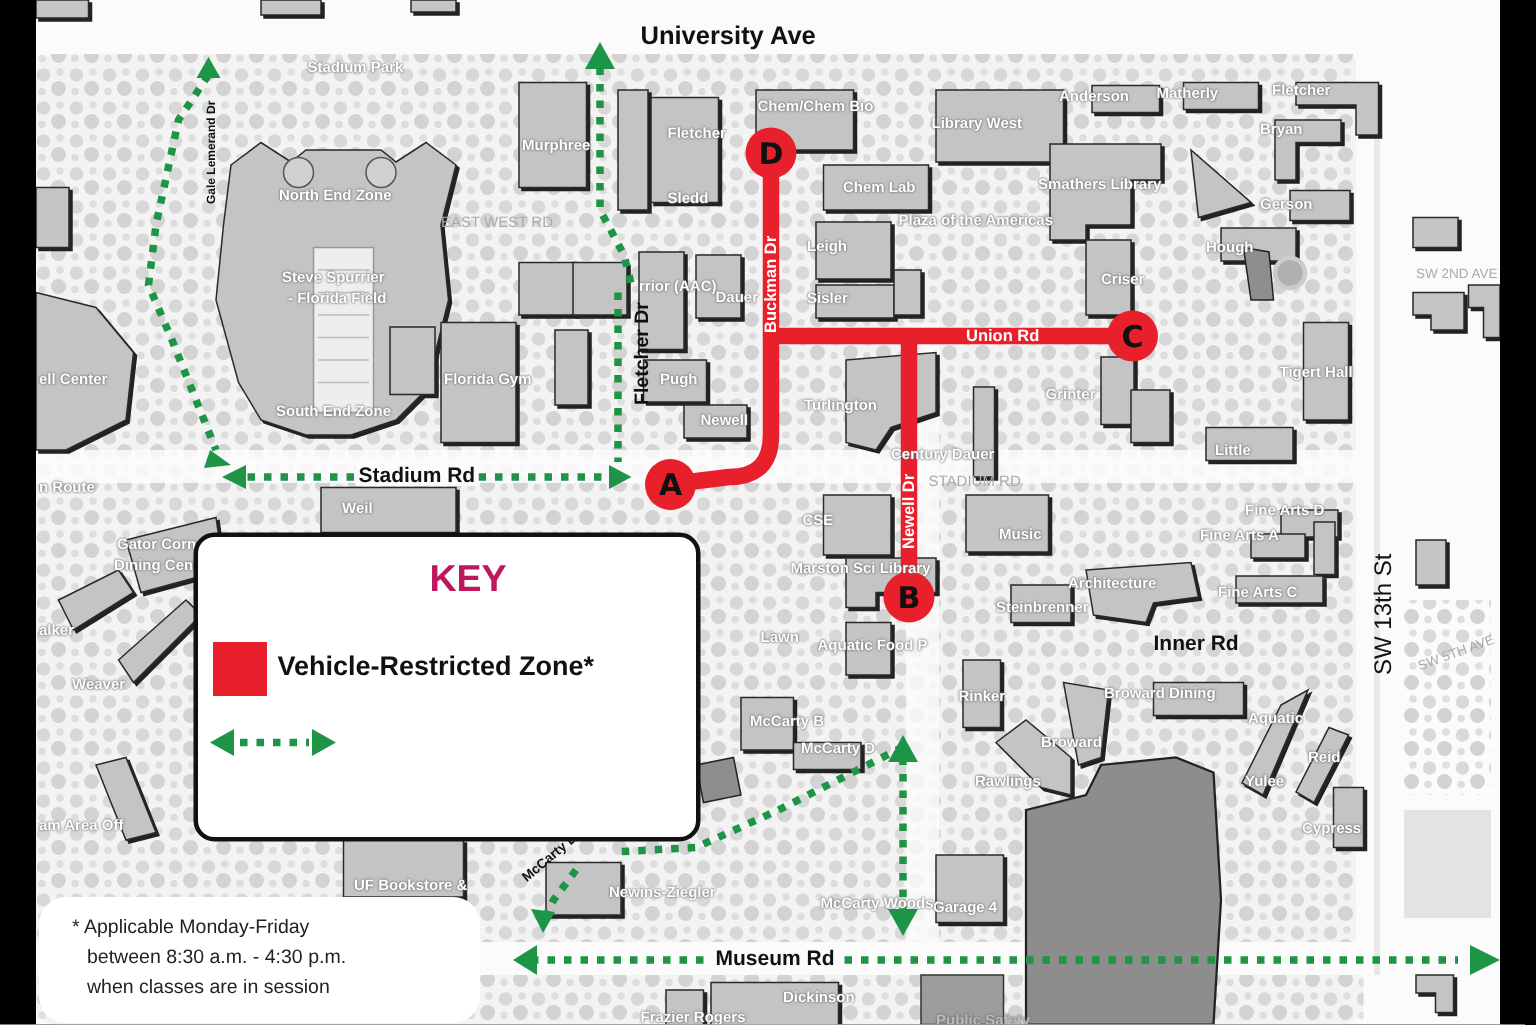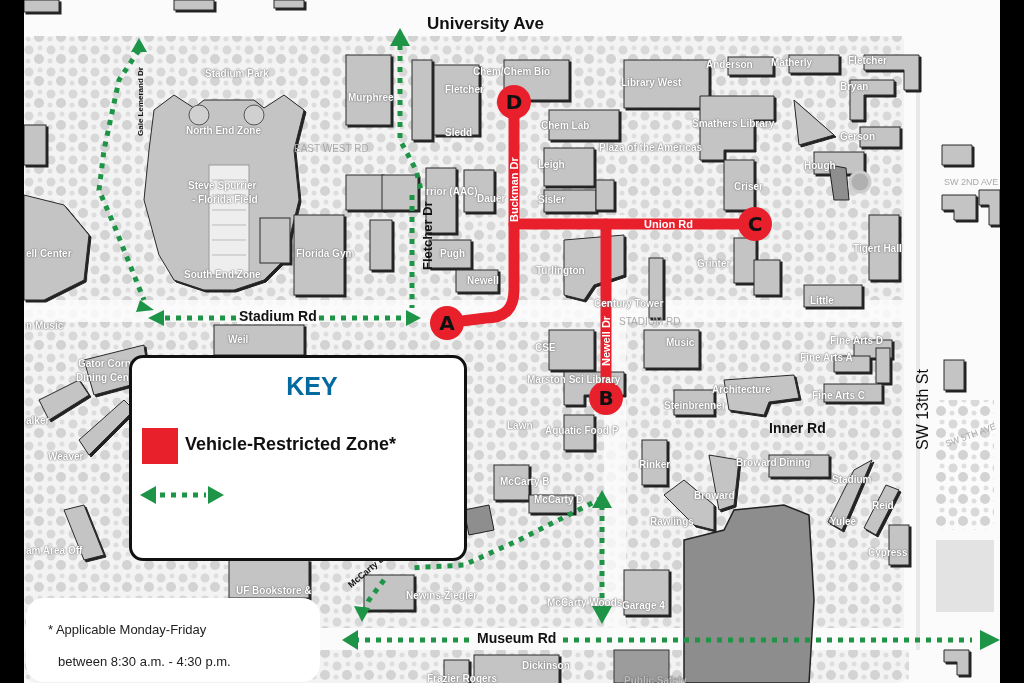--- a/index.html
+++ b/index.html
@@ -8,28 +8,28 @@
   #map-svg { position:absolute; left:0; top:0; }
   .lbl { position:absolute; color:#fff; font-weight:bold; font-size:10px; white-space:nowrap; text-shadow:0 0 2px #777, 0 0 1px #555; }
   .road-lbl { position:absolute; color:#111; font-weight:bold; white-space:nowrap; }
   .faint-lbl { position:absolute; color:#aaa; font-size:10px; white-space:nowrap; }
   .vert { transform-origin:left top; transform:rotate(-90deg); }
   .marker { position:absolute; width:34px; height:34px; border-radius:50%; background:#e8202c; color:#111; font-weight:bold; font-size:20px; display:flex; align-items:center; justify-content:center; font-family:"DejaVu Sans", sans-serif; }
   .union-lbl { position:absolute; color:#fff; font-weight:bold; font-size:11px; }
   .newell-lbl { position:absolute; color:#fff; font-weight:bold; font-size:11px; transform-origin:left top; transform:rotate(-90deg); }
   .buck-lbl { position:absolute; color:#fff; font-weight:bold; font-size:11px; transform-origin:left top; transform:rotate(-90deg); }
   #key { position:absolute; left:105px; top:355px; width:332px; height:200px; background:#fff; border:3px solid #111; border-radius:14px; }
-  #key-title { position:absolute; left:0; right:0; top:14px; text-align:center; font-weight:bold; font-size:25px; color:#0369a1;margin-left:28px; }
+  #key-title { position:absolute; left:0; right:0; top:14px; text-align:center; font-weight:bold; font-size:25px; color:#be185d;margin-left:28px; }
   #key-red { position:absolute; left:10px; top:70px; width:36px; height:36px; background:#e8202c; }
   #key-red-lbl { position:absolute; left:53px; top:76px; font-weight:bold; font-size:18px; color:#111; }
   #key-green-lbl { position:absolute; left:98px; top:114px; font-weight:bold; font-size:18px; color:#111; line-height:27px; }
   #key-arrow { position:absolute; left:8px; top:126px; }
   #note { position:absolute; left:2px; top:598px; width:294px; height:84px; background:#fff; border-radius:18px; }
   #note-text { position:absolute; left:22px; top:10px; font-size:13px; color:#222; line-height:20px; }
-  #note-text span { display:block;margin-top:12px; }
+  #note-text span { display:block; }
 </style>
 </head>
 <body>
 
 <div id="frame">
 
   <svg id="map-svg" width="976" height="683" viewBox="0 0 976 683">
     <defs>
       <pattern id="trees" width="22" height="22" patternUnits="userSpaceOnUse">
         <circle cx="5" cy="6" r="4.5" fill="#c2c2c2"></circle>
@@ -241,42 +241,42 @@
   <div class="marker" style="left:406px;top:306px;">
       <span>A</span>
     </div>
   <div class="marker" style="left:714px;top:207px;">
       <span>C</span>
     </div>
   <div class="marker" style="left:565px;top:381px;">
       <span>B</span>
     </div>
 
-  <span class="lbl" style="left:166px;top:68px;padding-left:15px;">Stadium Park</span>
+  <span class="lbl" style="left:166px;top:40px;padding-left:15px;">Stadium Park</span>
   <span class="lbl" style="left:162px;top:125px;">North End Zone</span>
   <span class="lbl" style="left:164px;top:180px;">Steve Spurrier</span>
   <span class="lbl" style="left:168px;top:194px;">- Florida Field</span>
   <span class="lbl" style="left:160px;top:269px;">South End Zone</span>
   <span class="lbl" style="left:272px;top:248px;">Florida Gym</span>
   <span class="lbl" style="left:324px;top:92px;">Murphree</span>
   <span class="lbl" style="left:421px;top:84px;">Fletcher</span>
   <span class="lbl" style="left:421px;top:127px;">Sledd</span>
-  <span class="lbl" style="left:449px;top:66px;">Chem/Chem Bio</span>
-  <span class="lbl" style="left:517px;top:120px;">Chem Lab</span>
+  <span class="lbl" style="left:481px;top:66px;">Chem/Chem Bio</span>
+  <span class="lbl" style="left:538px;top:120px;">Chem Lab</span>
   <span class="lbl" style="left:514px;top:159px;">Leigh</span>
   <span class="lbl" style="left:514px;top:194px;">Sisler</span>
   <span class="lbl" style="left:402px;top:186px;">rrior (AAC)</span>
   <span class="lbl" style="left:453px;top:193px;">Dauer</span>
   <span class="lbl" style="left:416px;top:248px;">Pugh</span>
   <span class="lbl" style="left:443px;top:275px;">Newell</span>
   <span class="lbl" style="left:512px;top:265px;">Turlington</span>
-  <span class="lbl" style="left:570px;top:298px;">Century Tower</span>
+  <span class="lbl" style="left:570px;top:298px;">Century Dauer</span>
   <span class="lbl" style="left:511px;top:342px;">CSE</span>
   <span class="lbl" style="left:503px;top:374px;">Marston Sci Library</span>
-  <span class="lbl" style="left:617px;top:337px;padding-left:25px;">Music</span>
+  <span class="lbl" style="left:617px;top:351px;padding-left:25px;">Music</span>
   <span class="lbl" style="left:597px;top:77px;">Library West</span>
   <span class="lbl" style="left:575px;top:142px;">Plaza of the Americas</span>
   <span class="lbl" style="left:668px;top:118px;">Smathers Library</span>
   <span class="lbl" style="left:682px;top:59px;">Anderson</span>
   <span class="lbl" style="left:747px;top:57px;">Matherly</span>
   <span class="lbl" style="left:824px;top:55px;">Fletcher</span>
   <span class="lbl" style="left:816px;top:81px;">Bryan</span>
   <span class="lbl" style="left:816px;top:131px;">Gerson</span>
   <span class="lbl" style="left:780px;top:160px;">Hough</span>
   <span class="lbl" style="left:710px;top:181px;">Criser</span>
@@ -288,38 +288,38 @@
   <span class="lbl" style="left:788px;top:390px;">Fine Arts C</span>
   <span class="lbl" style="left:688px;top:384px;">Architecture</span>
   <span class="lbl" style="left:640px;top:400px;">Steinbrenner</span>
   <span class="lbl" style="left:521px;top:425px;">Aquatic Food P</span>
   <span class="lbl" style="left:615px;top:459px;">Rinker</span>
   <span class="lbl" style="left:476px;top:476px;">McCarty B</span>
   <span class="lbl" style="left:510px;top:494px;">McCarty D</span>
   <span class="lbl" style="left:626px;top:516px;">Rawlings</span>
   <span class="lbl" style="left:670px;top:490px;">Broward</span>
   <span class="lbl" style="left:712px;top:457px;">Broward Dining</span>
-  <span class="lbl" style="left:808px;top:474px;">Stadium</span>
+  <span class="lbl" style="left:808px;top:474px;">Aquatic</span>
   <span class="lbl" style="left:848px;top:500px;">Reid</span>
   <span class="lbl" style="left:806px;top:516px;">Yulee</span>
   <span class="lbl" style="left:844px;top:547px;">Cypress</span>
   <span class="lbl" style="left:598px;top:600px;">Garage 4</span>
   <span class="lbl" style="left:500px;top:597px;padding-left:23px;">McCarty Woods</span>
   <span class="lbl" style="left:382px;top:590px;">Newins-Ziegler</span>
   <span class="lbl" style="left:498px;top:660px;">Dickinson</span>
   <span class="lbl" style="left:403px;top:673px;">Frazier Rogers</span>
   <span class="lbl" style="left:212px;top:585px;">UF Bookstore &amp;</span>
   <span class="lbl" style="left:204px;top:334px;">Weil</span>
   <span class="lbl" style="left:54px;top:358px;">Gator Corner</span>
   <span class="lbl" style="left:52px;top:372px;">Dining Center</span>
   <span class="lbl" style="left:24px;top:451px;">Weaver</span>
   <span class="lbl" style="left:2px;top:415px;">alker</span>
   <span class="lbl" style="left:2px;top:545px;">am Area Off</span>
   <span class="lbl" style="left:2px;top:248px;">ell Center</span>
-  <span class="lbl" style="left:2px;top:320px;">n Music</span>
+  <span class="lbl" style="left:2px;top:320px;">n Route</span>
   <span class="lbl" style="left:446px;top:420px;padding-left:37px;">Lawn</span>
   <span class="lbl" style="left:600px;top:675px;color:#bbb;">Public Safety</span>
 
   <div id="key">
     <div id="key-title">KEY</div>
     <div id="key-red"></div>
     <div id="key-red-lbl">Vehicle-Restricted Zone*</div>
     <svg id="key-arrow" width="84" height="22" viewBox="0 0 84 22">
       <polygon points="0,11 16,2 16,20" fill="#1e9447"></polygon>
       <polygon points="84,11 68,2 68,20" fill="#1e9447"></polygon>

